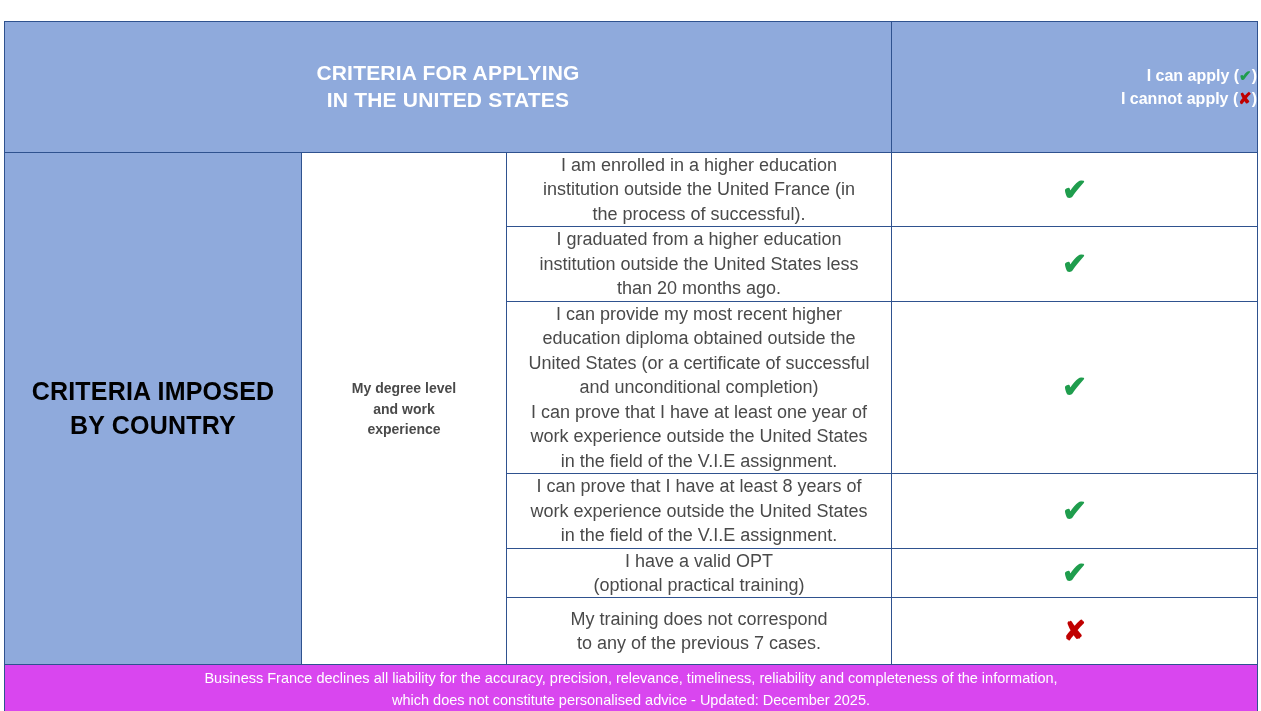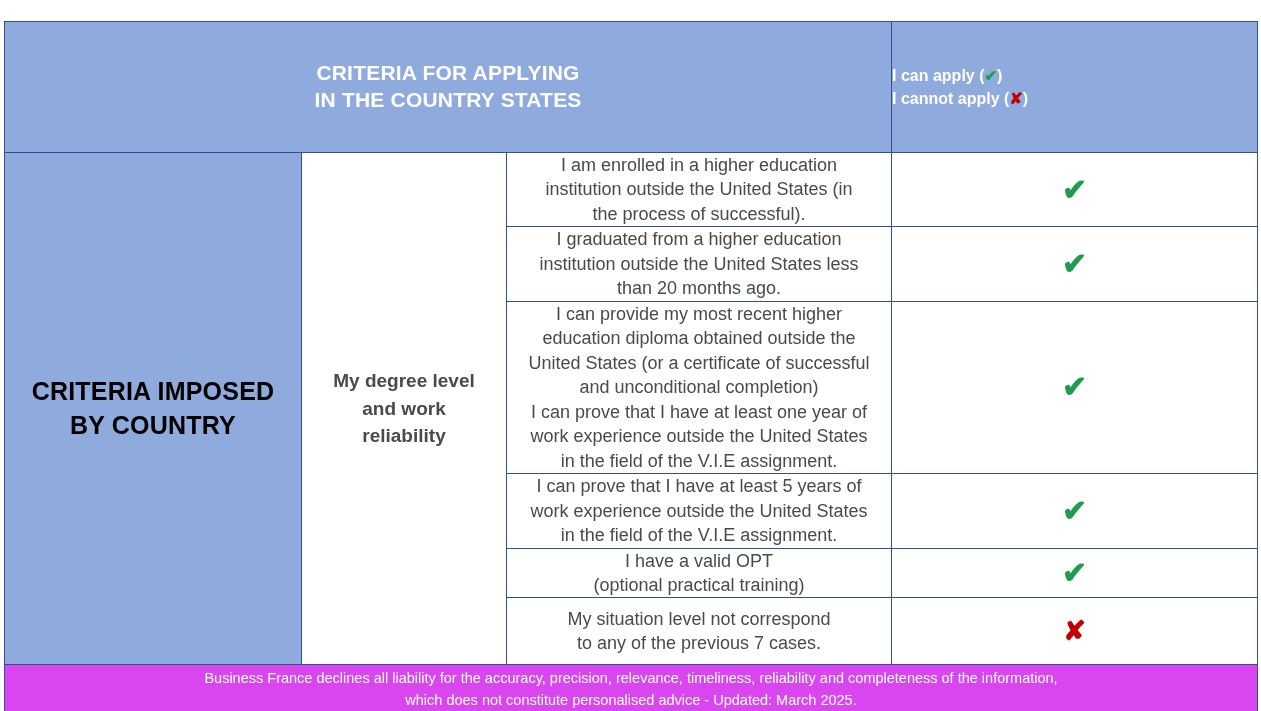--- a/index.html
+++ b/index.html
@@ -38,21 +38,21 @@
     font-weight: bold;
     font-size: 21px;
     line-height: 1.28;
     letter-spacing: 0.2px;
     height: 130px;
     padding: 4px 10px;
   }
   .hdr-right {
     background: #8faadc;
     color: #ffffff;
-    text-align: left;
+    text-align: right;
     font-weight: bold;
     font-size: 16px;
     line-height: 1.45;
     height: 130px;
     padding: 4px 10px;
   }
   .hdr-right .tick {
     color: #1f9d4d;
     font-size: 15px;
   }
@@ -70,21 +70,21 @@
     line-height: 1.35;
     letter-spacing: 0.2px;
     padding: 6px;
   }
   
   .subcat {
     background: #ffffff;
     color: #4a4a4a;
     text-align: center;
     font-weight: bold;
-    font-size: 19px;
+    font-size: 14px;
     line-height: 1.45;
     padding: 6px 12px;
   }
   
   .crit {
     background: #ffffff;
     color: #4a4a4a;
     text-align: center;
     font-size: 18px;
     line-height: 1.36;
@@ -124,45 +124,45 @@
       <col style="width:297px">
       <col style="width:205px">
       <col style="width:385px">
       <col style="width:366px">
     </colgroup>
     <tbody>
 
       <tr>
         <td class="hdr-main" colspan="3">
           <div>CRITERIA FOR APPLYING</div>
-          <div>IN THE COUNTRY STATES</div>
+          <div>IN THE UNITED STATES</div>
         </td>
         <td class="hdr-right">
           <div>
             <span>I can apply (</span><span class="tick">✔</span><span>)</span>
           </div>
           <div>
             <span>I cannot apply (</span><span class="cross">✘</span><span>)</span>
           </div>
         </td>
       </tr>
 
       <tr>
         <td class="side-label" rowspan="6">
           <div>CRITERIA IMPOSED</div>
           <div>BY COUNTRY</div>
         </td>
         <td class="subcat" rowspan="6">
           <div>My degree level</div>
           <div>and work</div>
-          <div>reliability</div>
+          <div>experience</div>
         </td>
         <td class="crit" style="height:72px">
           <p>I am enrolled in a higher education</p>
-          <p>institution outside the United States (in</p>
+          <p>institution outside the United France (in</p>
           <p>the process of successful).</p>
         </td>
         <td class="ans yes">✔</td>
       </tr>
 
       <tr>
         <td class="crit" style="height:70px">
           <p>I graduated from a higher education</p>
           <p>institution outside the United States less</p>
           <p>than 20 months ago.</p>
@@ -178,44 +178,44 @@
           <p>and unconditional completion)</p>
           <p>I can prove that I have at least one year of</p>
           <p>work experience outside the United States</p>
           <p>in the field of the V.I.E assignment.</p>
         </td>
         <td class="ans yes">✔</td>
       </tr>
 
       <tr>
         <td class="crit" style="height:69px">
-          <p>I can prove that I have at least 5 years of</p>
+          <p>I can prove that I have at least 8 years of</p>
           <p>work experience outside the United States</p>
           <p>in the field of the V.I.E assignment.</p>
         </td>
         <td class="ans yes">✔</td>
       </tr>
 
       <tr>
         <td class="crit" style="height:47px">
           <p>I have a valid OPT</p>
           <p>(optional practical training)</p>
         </td>
         <td class="ans yes">✔</td>
       </tr>
 
       <tr>
         <td class="crit" style="height:66px">
-          <p>My situation level not correspond</p>
+          <p>My training does not correspond</p>
           <p>to any of the previous 7 cases.</p>
         </td>
         <td class="ans no">✘</td>
       </tr>
 
       <tr>
         <td class="footer" colspan="4">
           <p>Business France declines all liability for the accuracy, precision, relevance, timeliness, reliability and completeness of the information,</p>
-          <p>which does not constitute personalised advice - Updated: March 2025.</p>
+          <p>which does not constitute personalised advice - Updated: December 2025.</p>
         </td>
       </tr>
     </tbody>
   </table>
 </div>
 
 </body></html>

